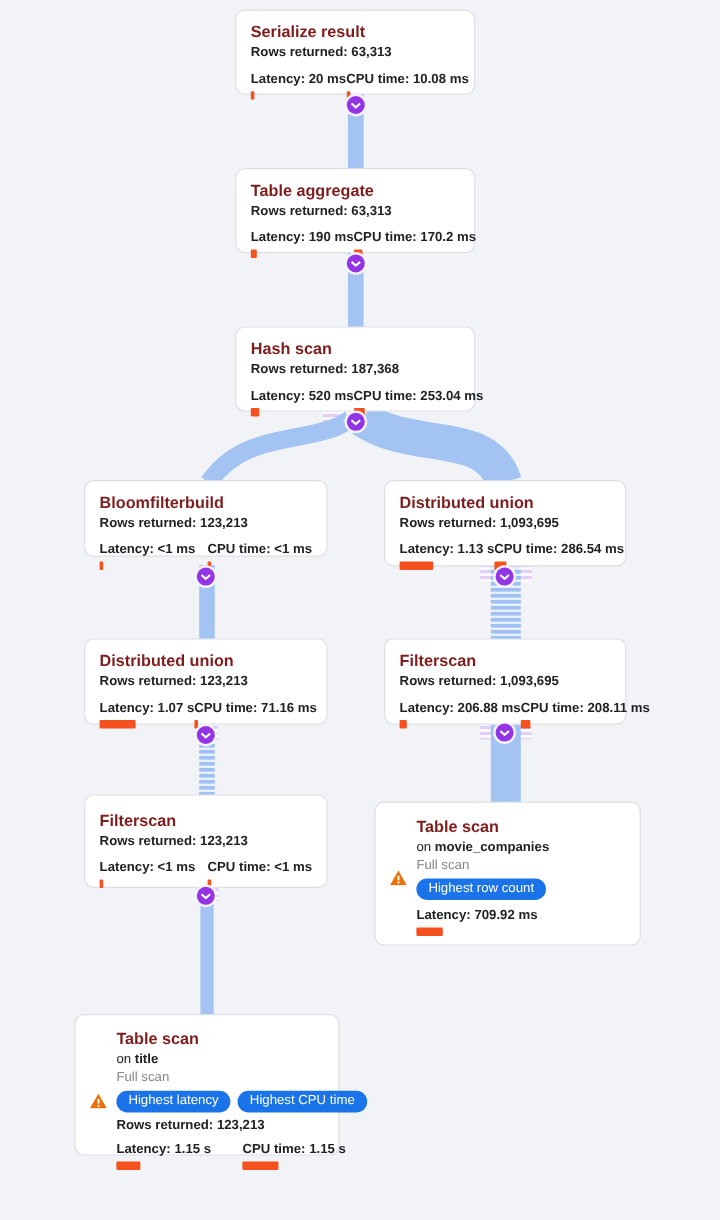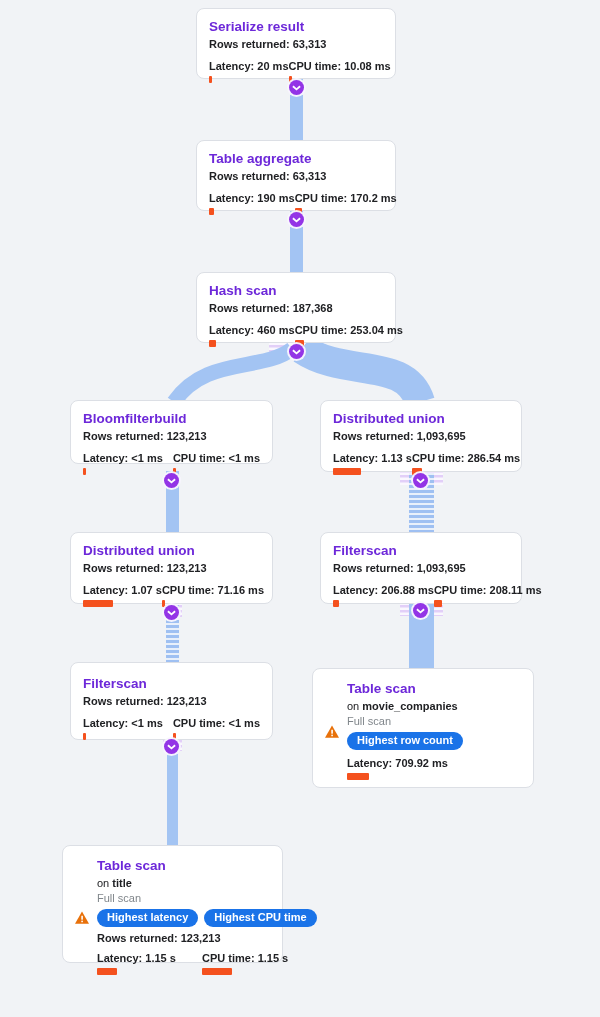--- a/index.html
+++ b/index.html
@@ -4,37 +4,37 @@
 <style>
   * { margin:0; padding:0; box-sizing:border-box; }
   body { background:#f1f3f6; font-family:"Liberation Sans", sans-serif; }
   #canvas { position:relative; width:600px; height:1017px; background:#f1f3f6; overflow:hidden; }
   #edges { position:absolute; left:0; top:0; z-index:0; }
 
   .card {
     position:absolute; background:#fff; border:1px solid #dcdfe5; border-radius:8px;
     padding:9px 12px; z-index:2; color:#202124;
   }
-  .card .title { font-size:13.5px; font-weight:bold; color:#6d28d9; line-height:17px; }
+  .card .title { font-size:13.5px; font-weight:bold; color:#7f1d1d; line-height:17px; }
   .card .rows { font-size:11px; font-weight:bold; margin-top:2px; line-height:14px; }
   .metrics { display:flex; margin-top:9px; }
   .metric { width:105px; }
   .metric.cpu { width:auto; }
   .mlabel { font-size:11px; font-weight:bold; line-height:13px; white-space:nowrap; }
   .bar { height:7px; background:#f4511e; margin-top:3px; border-radius:1px; }
 
   .scan-head { display:flex; align-items:center; }
   .warn { width:14px; height:13px; margin:2px 8px 0 0; flex:0 0 auto; }
   .scan-body { flex:1; }
   .ontable { font-size:11px; line-height:14px; margin-top:2px; }
   .ontable b { font-weight:bold; }
   .fullscan { font-size:11px; line-height:14px; color:#80868b; margin-top:1px; }
   .badges { margin:4px 0 4px 0; display:flex; gap:6px; }
   .badge {
-    background:#1a73e8; color:#fff; font-size:11px; font-weight:bold;
+    background:#1a73e8; color:#fff; font-size:11px; font-weight:normal;
     padding:2px 10px 3px; border-radius:10px; white-space:nowrap; line-height:13px;
   }
 
   .xbtn {
     position:absolute; width:15px; height:15px; border-radius:50%;
     background:#9334e6; z-index:3; display:flex; align-items:center; justify-content:center;
     box-shadow:0 0 0 2px rgba(248,244,254,0.95); cursor:pointer;
   }
   .xbtn svg { display:block; }
 </style>
@@ -98,21 +98,21 @@
         <div class="bar" style="width: 7px;"></div>
       </div>
     </div>
   </div>
 
   <div class="card" style="left:196px; top:272px; width:200px; height:71px;">
     <div class="title">Hash scan</div>
     <div class="rows"><span>Rows returned:</span> <span>187,368</span></div>
     <div class="metrics">
       <div class="metric">
-        <div class="mlabel"><span>Latency:</span> <span>460 ms</span></div>
+        <div class="mlabel"><span>Latency:</span> <span>520 ms</span></div>
         <div class="bar" style="width: 7px;"></div>
       </div>
       <div class="metric cpu">
         <div class="mlabel"><span>CPU time:</span> <span>253.04 ms</span></div>
         <div class="bar" style="width: 9px;"></div>
       </div>
     </div>
   </div>
 
   <div class="card" style="left:70px; top:400px; width:203px; height:64px;">

